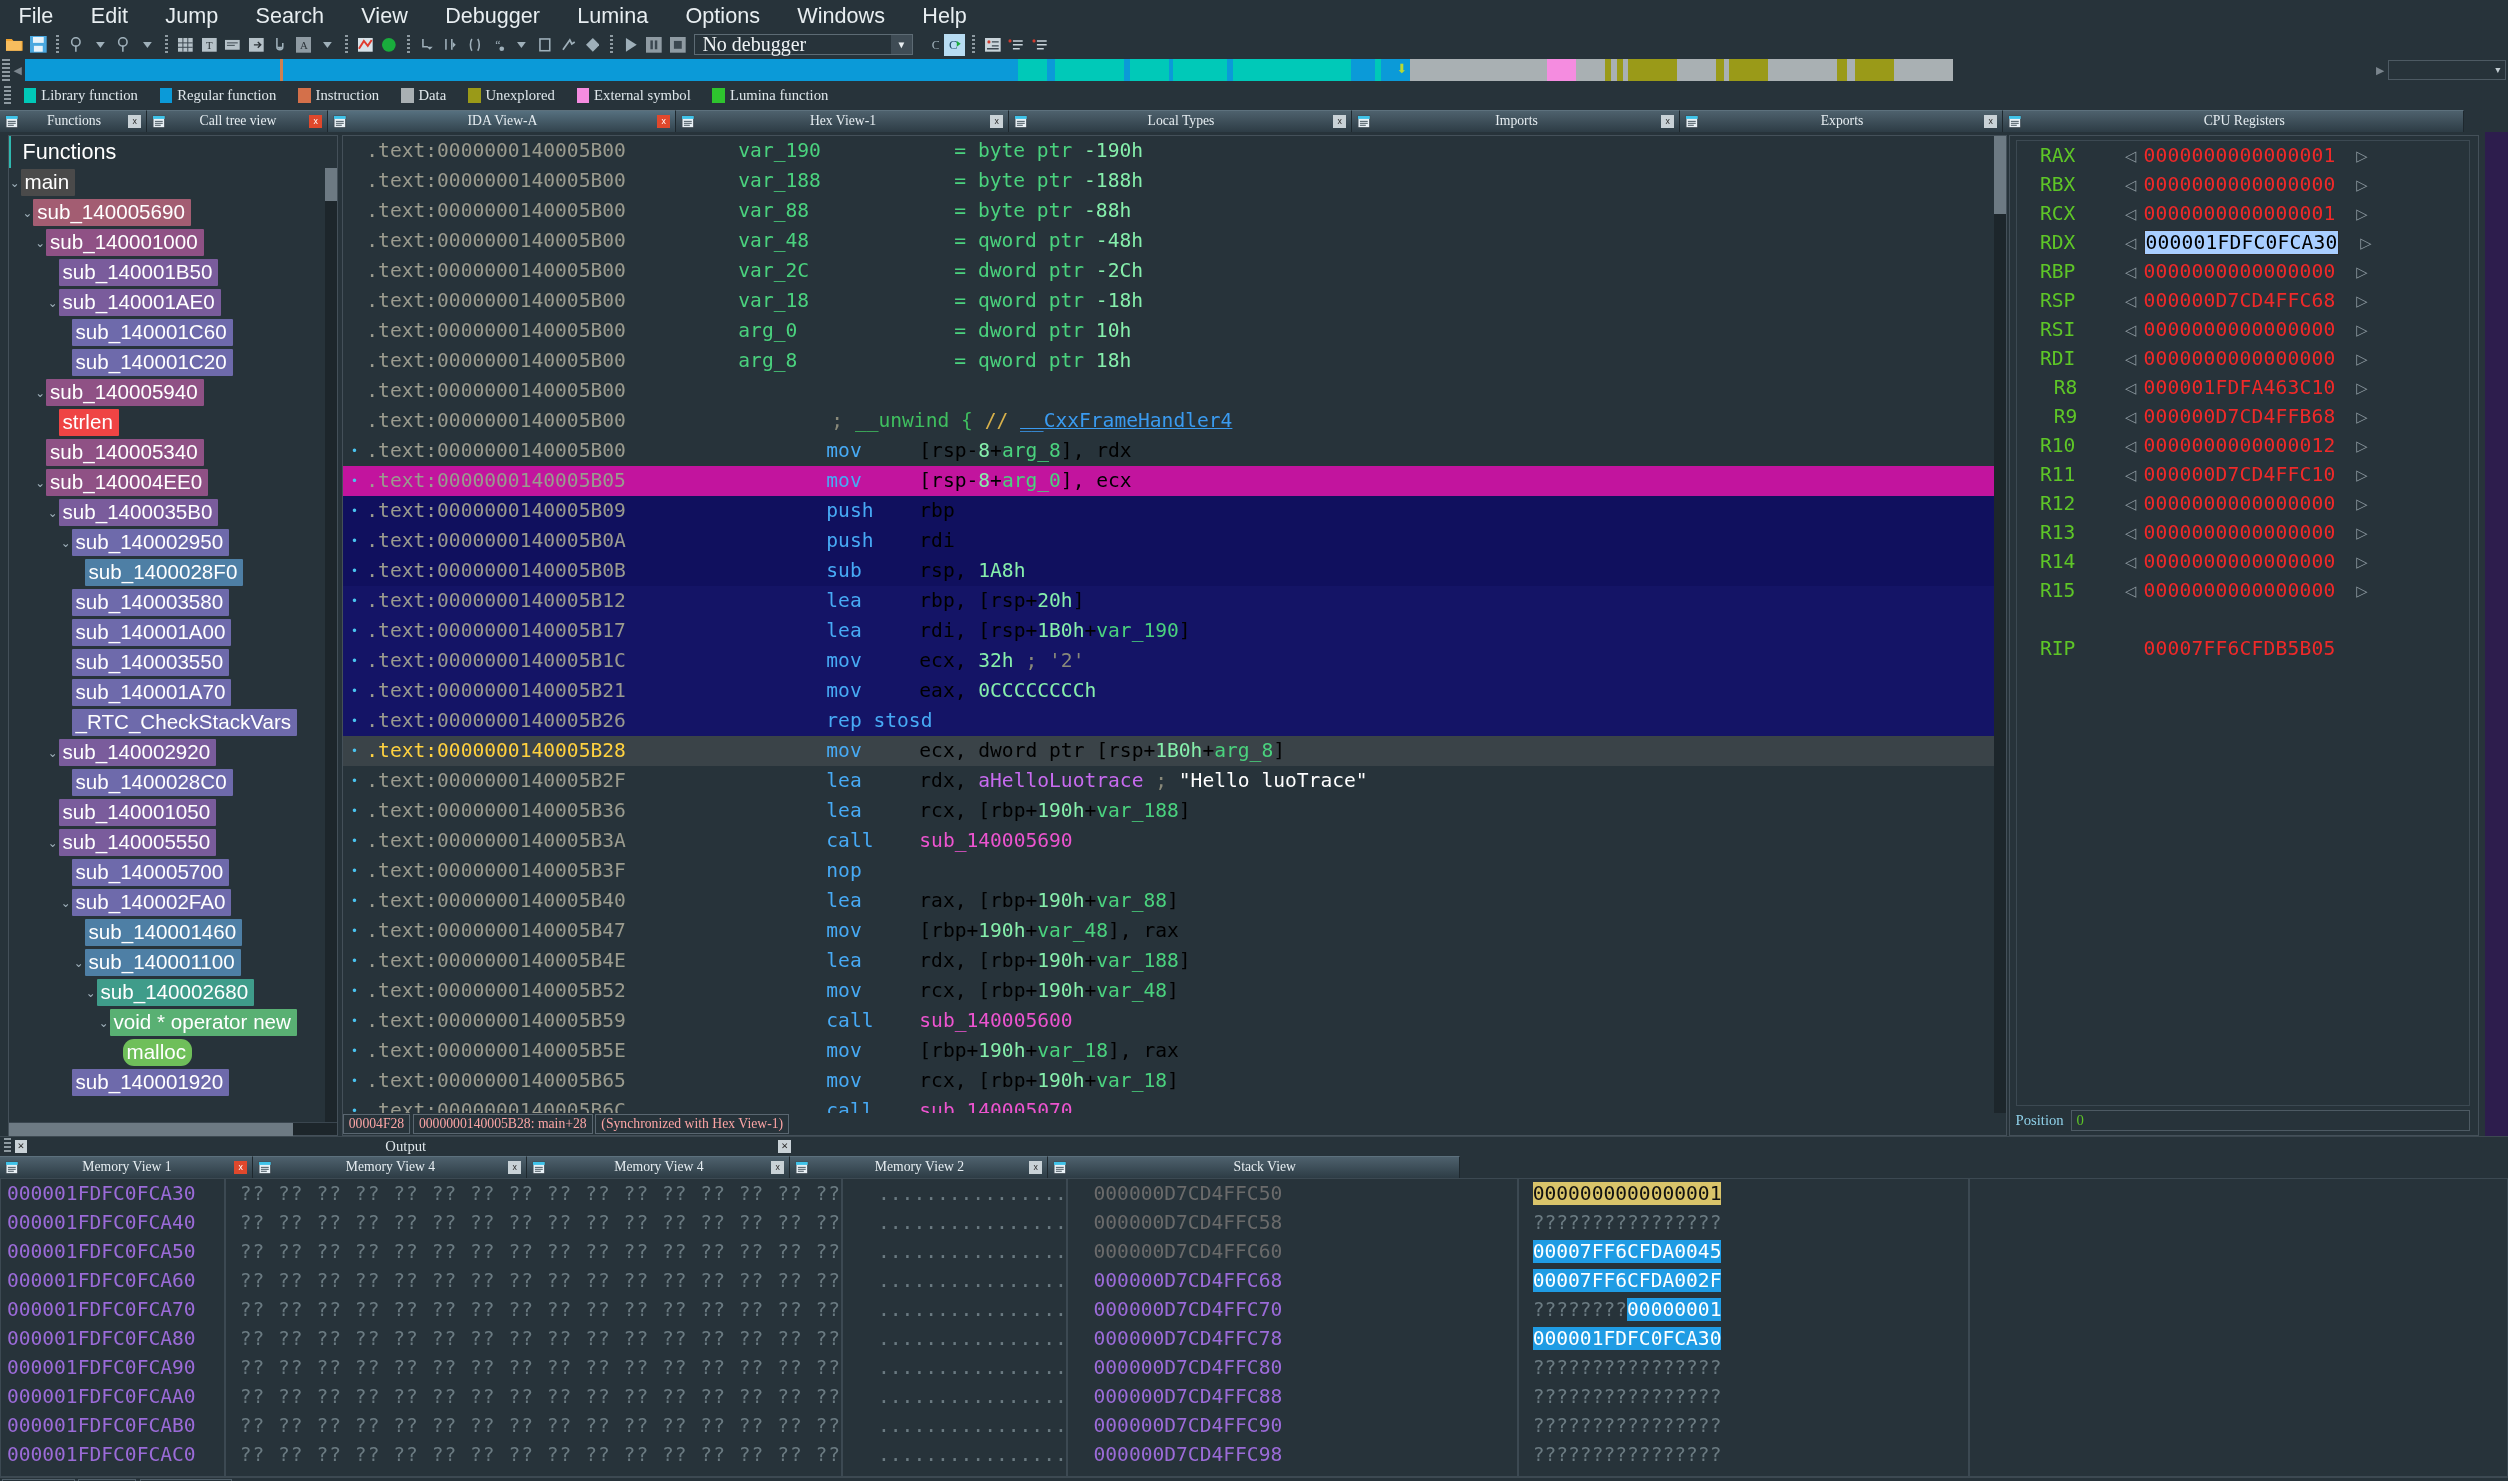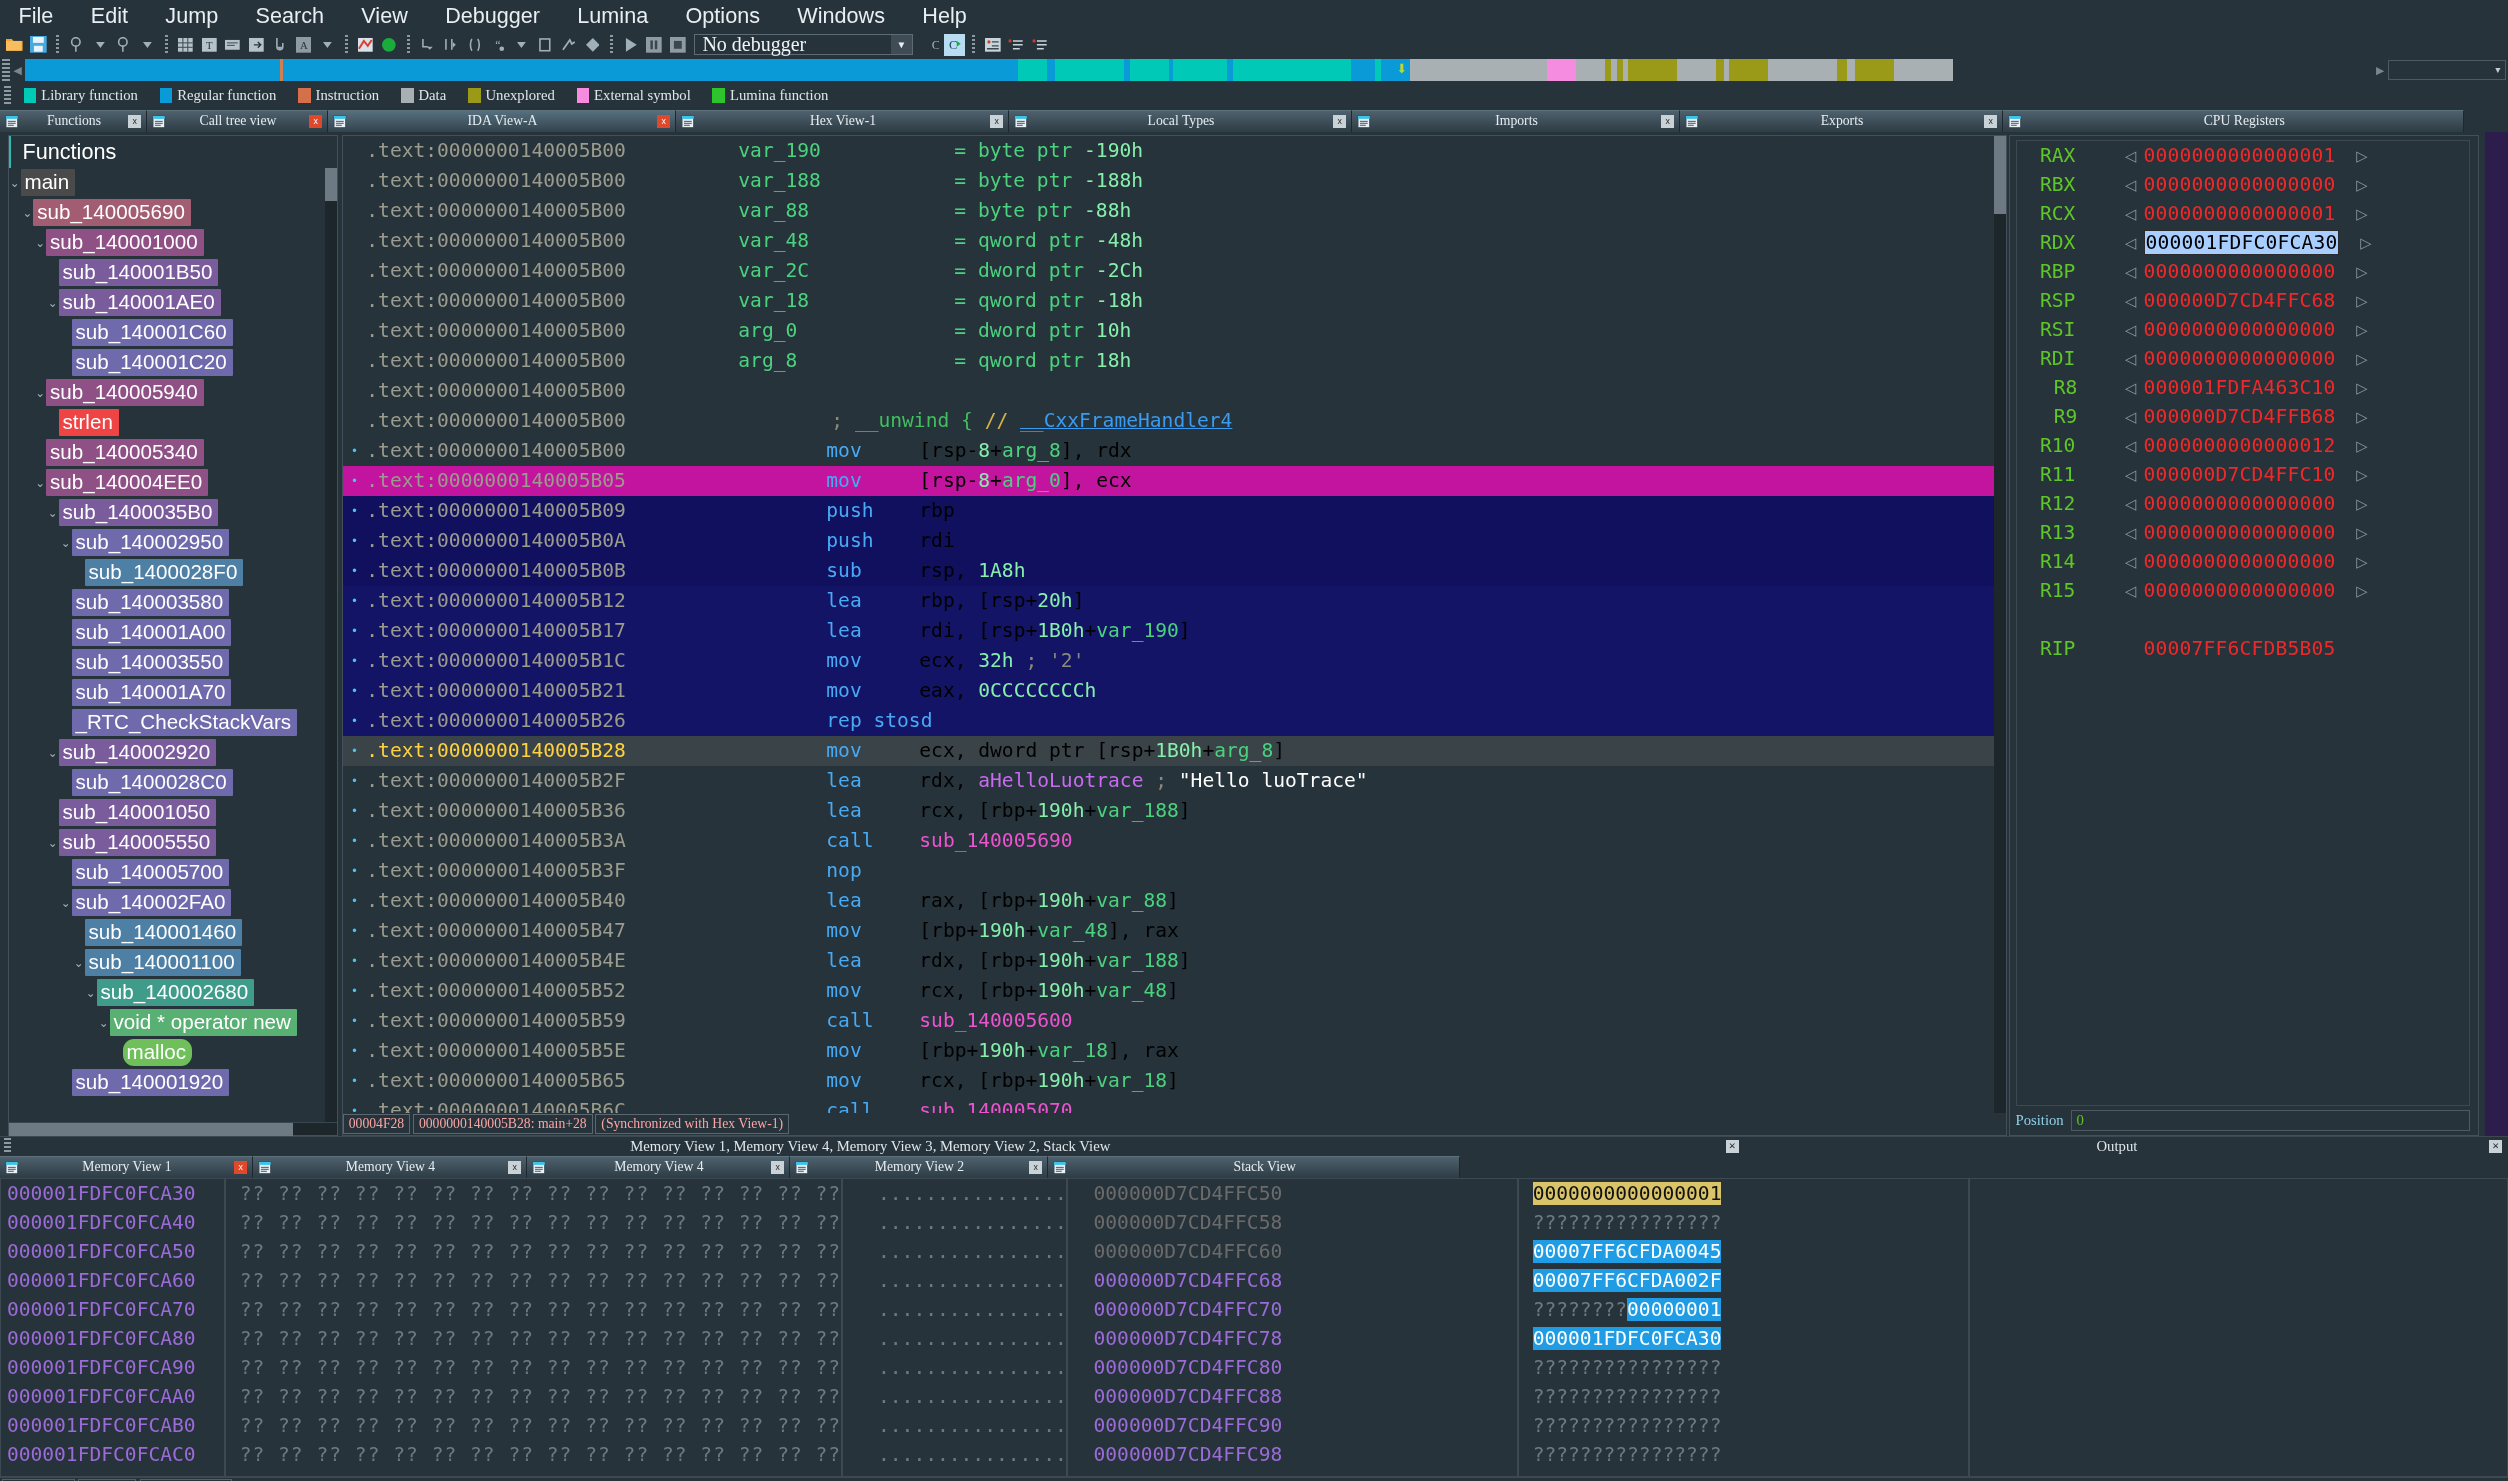--- a/index.html
+++ b/index.html
@@ -1023,21 +1023,20 @@
       <div class="lbl">Position</div>
       <div class="fld">0</div>
     </div>
   </div>
 
   <div id="rightstrip"></div>
 </div>
 
 <div id="dockcaption">
   <div class="grip"></div>
-  <div class="ttl">Memory View 1, Memory View 4, Memory View 3, Memory View 2, Stack View</div>
   <div class="capx">✕</div>
   <div class="ttl" style="max-width:745px">Output</div>
   <div class="capx">✕</div>
 </div>
 
 <div id="bottomtabs">
     <div class="tab" style="width: 253px;">
       <span class="tabicon"><svg width="13.7" height="13.7" viewBox="0 0 14 14">
           <rect x="1" y="1" width="12" height="12" fill="#e9f1f6" stroke="#3b4750"></rect>
           <rect x="1" y="1" width="12" height="3" fill="#3fc2e8"></rect>

